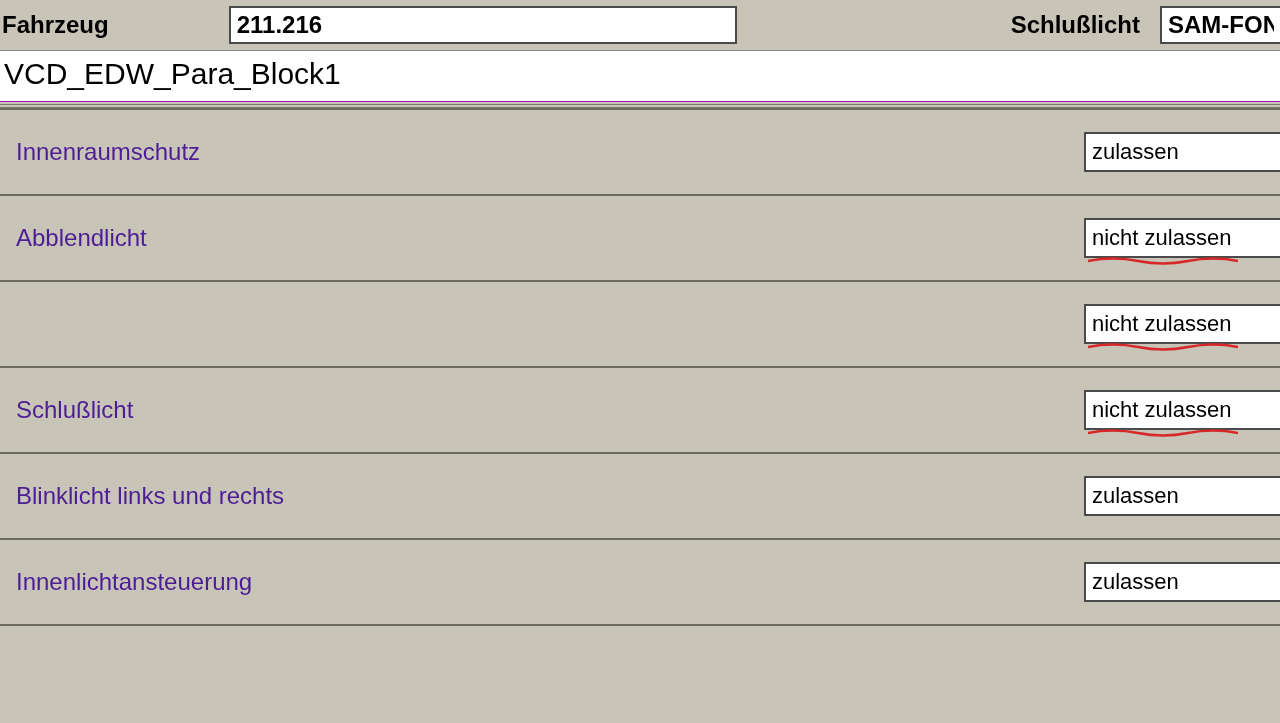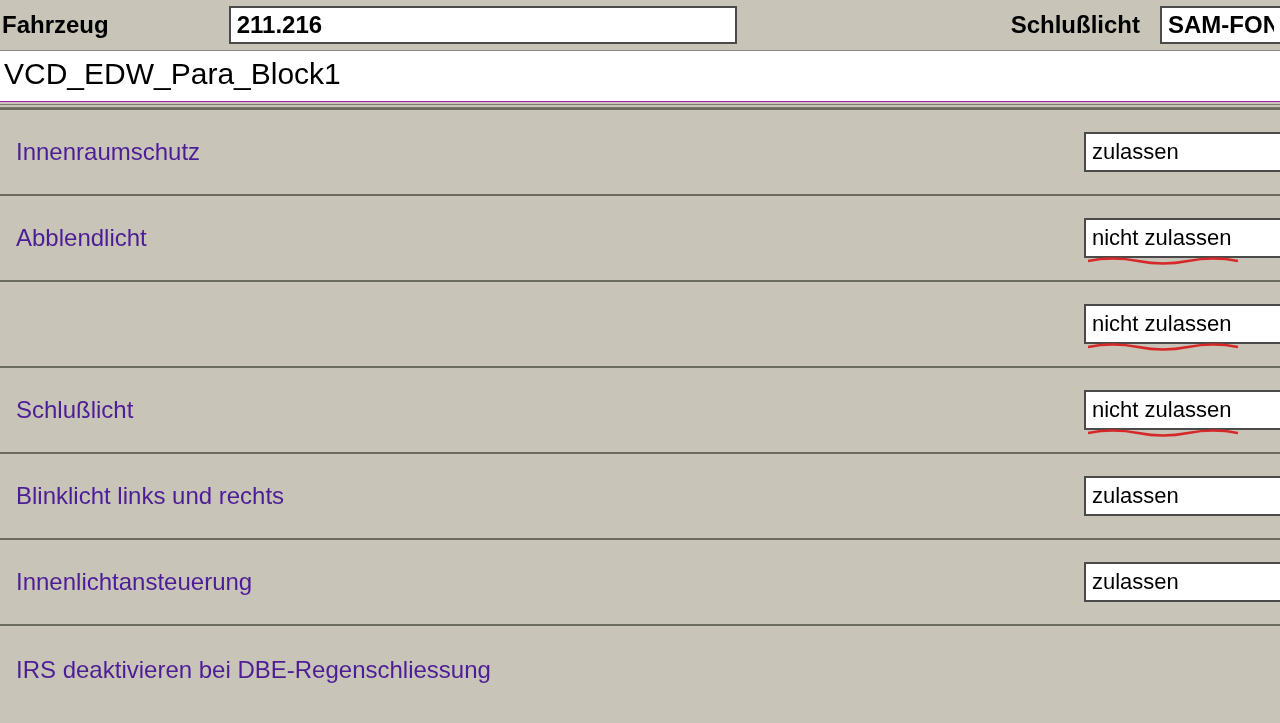--- a/index.html
+++ b/index.html
@@ -145,15 +145,14 @@
     </div>
     <div class="param-row">
       <div class="param-label">Blinklicht links und rechts</div>
       <div class="param-value-wrap"><input class="param-value" value="zulassen" style=""></div>
     </div>
     <div class="param-row">
       <div class="param-label">Innenlichtansteuerung</div>
       <div class="param-value-wrap"><input class="param-value" value="zulassen" style=""></div>
     </div>
     <div class="param-row last">
-      <div class="param-label">IRS deaktivieren bei DBE-Regenschliessung</div>
     </div>
   </div>
 
 </body></html>

